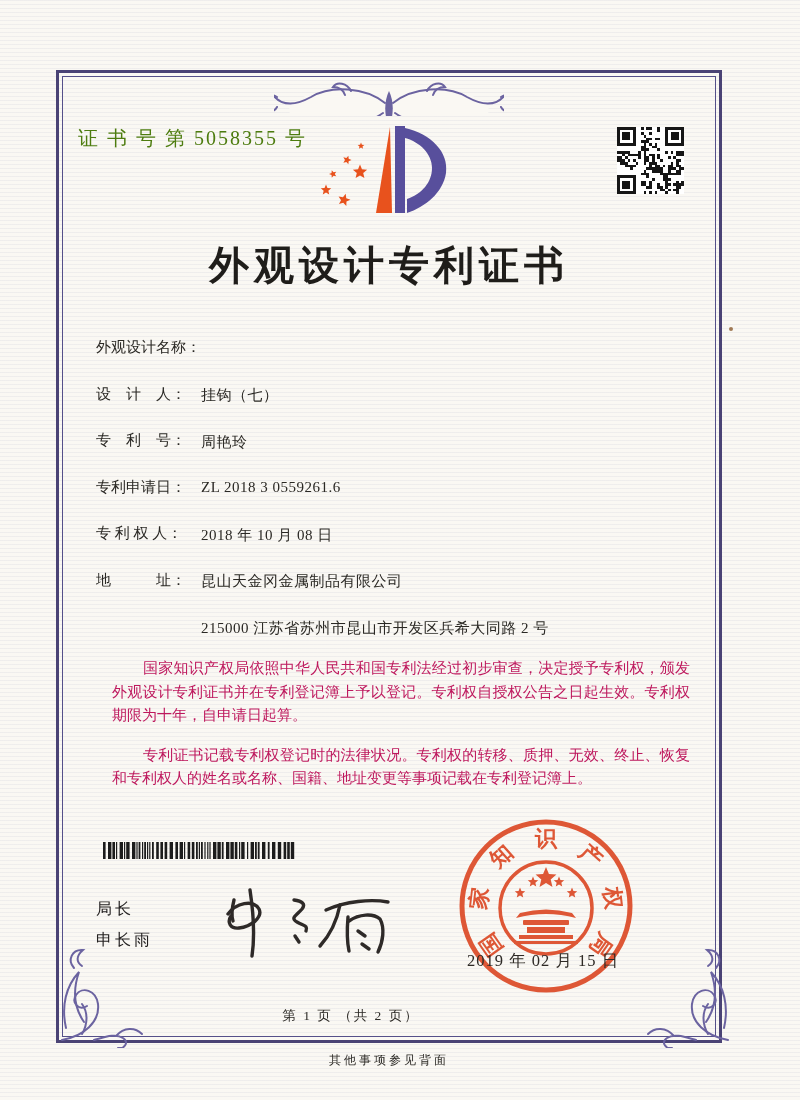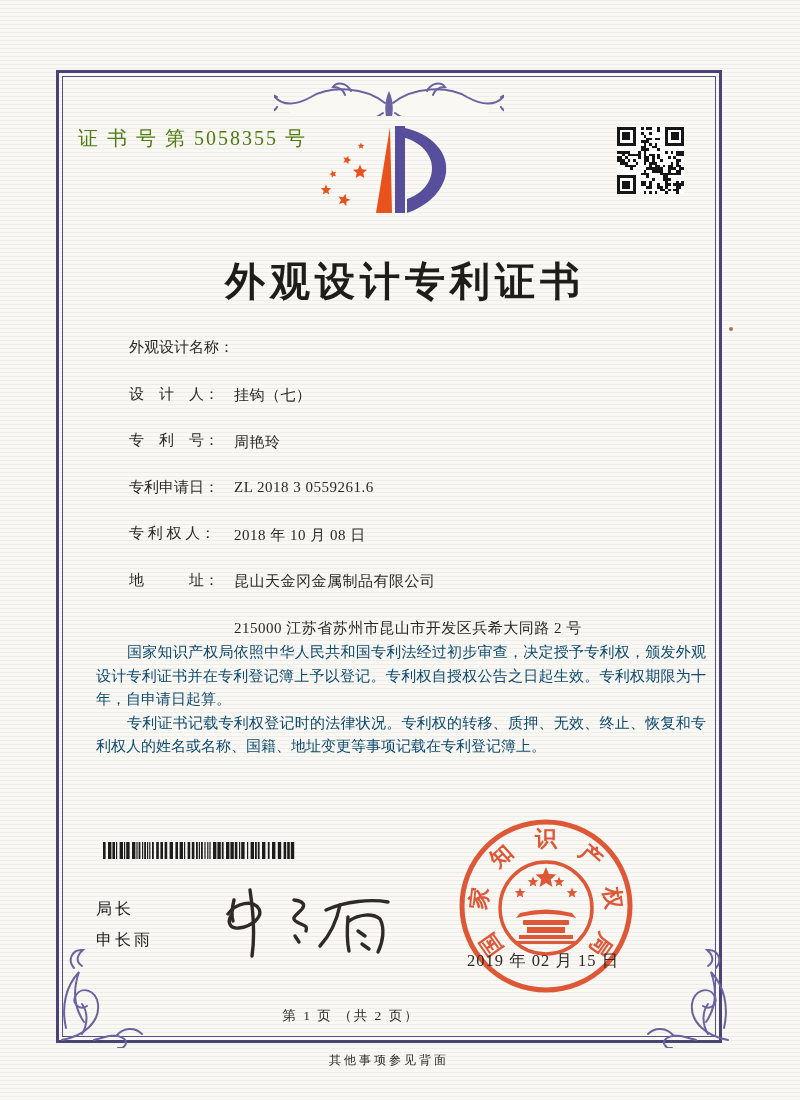--- a/index.html
+++ b/index.html
@@ -27,33 +27,33 @@
   .frame-inner{
     position:absolute;inset:3px;border:1px solid #55508a;
   }
   .cert-no{
     position:absolute;left:78px;top:125px;
     font-size:20px;letter-spacing:2px;color:#4d7c0f;
   }
   .logo{position:absolute;left:315px;top:118px;}
   .qr{position:absolute;left:617px;top:127px;}
   .title{
-    position:absolute;left:56px;top:238px;width:666px;margin:16px;
+    position:absolute;left:56px;top:238px;width:666px;margin:0;
     text-align:center;font-size:40px;font-weight:bold;
     letter-spacing:5px;color:#1f1d1a;
   }
   .fields{position:absolute;left:96px;top:338px;width:620px;}
   .frow{position:relative;height:46.5px;font-size:15px;white-space:nowrap;}
-  .flabel{display:inline-block;width:105px;vertical-align:top;margin-left:33px;}
+  .flabel{display:inline-block;width:105px;vertical-align:top;}
   .fvalue{display:inline-block;letter-spacing:0.5px;margin-top:48px;}
   .fpair2{position:absolute;left:302px;top:0;}
   .paras{position:absolute;left:96px;top:641px;width:610px;}
   .paras p{
-    margin:0;font-size:15px;line-height:23.6px;
-    text-align:justify;text-indent:31px;color:#0c4a6e;
+    margin:16px;font-size:15px;line-height:23.6px;
+    text-align:justify;text-indent:31px;color:#be185d;
   }
   .barcode{position:absolute;left:103px;top:842px;}
   .director-title,.director-name{
     position:absolute;left:96px;
     font-family:"Liberation Sans","DejaVu Sans",sans-serif;
     font-size:16px;letter-spacing:3px;color:#232020;
   }
   .director-title{top:899px;}
   .director-name{top:930px;}
   .signature{position:absolute;left:198px;top:860px;}

